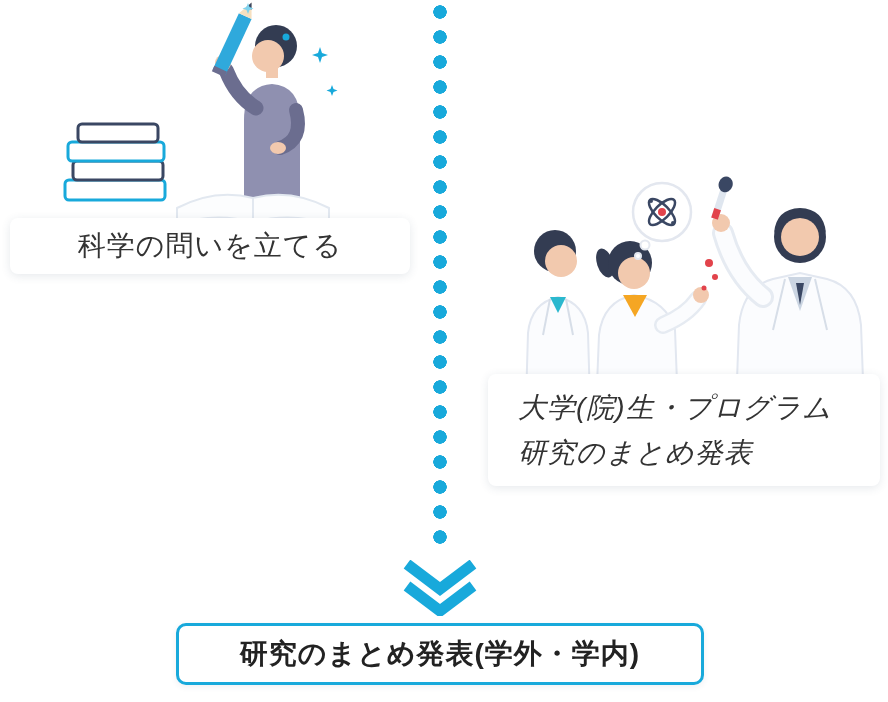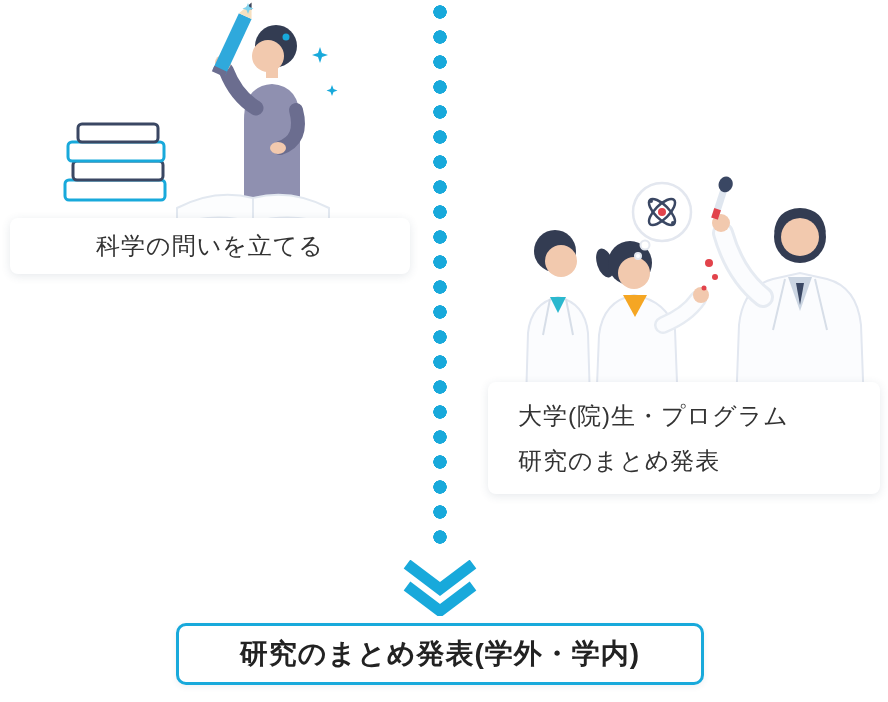--- a/index.html
+++ b/index.html
@@ -14,29 +14,29 @@
     background-image:radial-gradient(circle at 7px 12px, #18A9DB 0 6.5px, rgba(0,0,0,0) 7px);
     background-size:14px 25px; background-repeat:repeat-y;
   }
   .arrow { position:absolute; left:402px; top:560px; }
   .illus { position:absolute; }
   .illus-left { left:40px; top:0; }
   .illus-right { left:495px; top:175px; }
   .step-label {
     position:absolute; background:#ffffff; border-radius:8px;
     box-shadow:0 2px 10px rgba(50,70,100,.12);
-    font-size:24px; letter-spacing:1px; color:#333333;
+    font-size:28px; letter-spacing:1px; color:#333333;
   }
   .label-left {
     left:10px; top:218px; width:400px; height:56px;
     display:flex; align-items:center; justify-content:center;
   }
   .label-right {
-    left:488px; top:382px; width:392px; height:112px;
-    box-sizing:border-box; padding:11px 0 0 30px; line-height:45px;
+    left:488px; top:374px; width:392px; height:112px;
+    box-sizing:border-box; padding:11px 0 0 30px; line-height:45px;font-style:italic;
   }
   .final-box {
     position:absolute; left:176px; top:623px; width:528px; height:62px;
     box-sizing:border-box; background:#ffffff;
     border:3px solid #18A9DB; border-radius:10px;
     box-shadow:0 2px 6px rgba(50,70,100,.08);
     display:flex; align-items:center; justify-content:center;
     font-size:28px; font-weight:bold; color:#222222; letter-spacing:1px;
   }
 </style>

